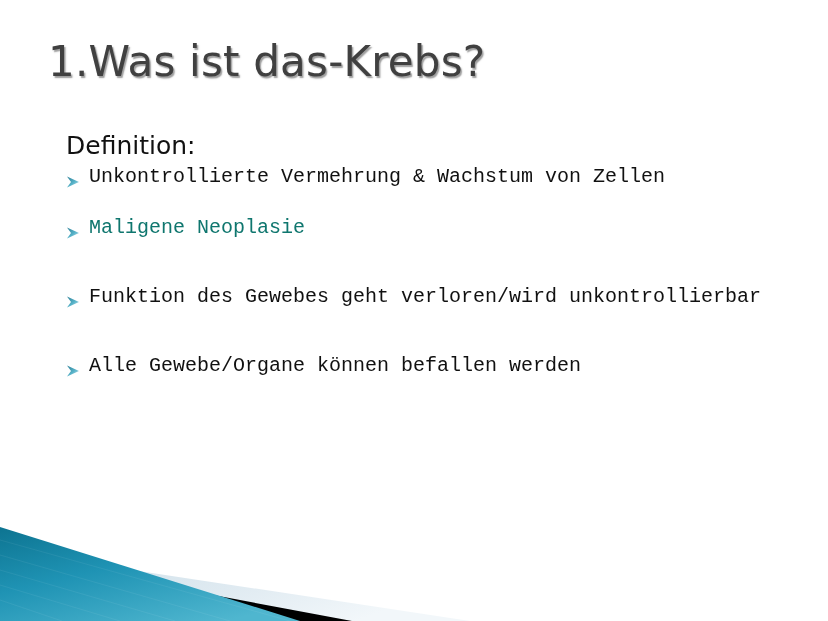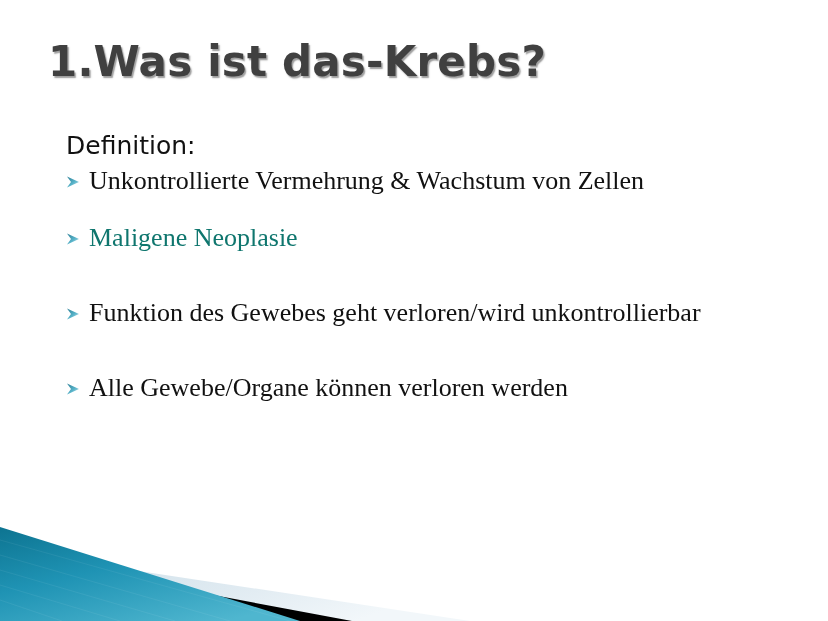--- a/index.html
+++ b/index.html
@@ -18,21 +18,21 @@
     overflow: hidden;
   }
 
   
   .slide-title {
     position: absolute;
     left: 48px;
     top: 37px;
     font-family: "DejaVu Sans", sans-serif;
     font-size: 42px;
-    font-weight: 700;
+    font-weight: 400;
     letter-spacing: 0.2px;
     color: #404040;
     white-space: nowrap;
     text-shadow: 1.5px 1.5px 1.4px rgba(140,140,140,0.85);
   }
 
   
   .body-block {
     position: absolute;
     left: 54px;
@@ -60,22 +60,22 @@
   .bullet-glyph {
     flex: 0 0 auto;
     width: 26px;
     padding-top: 9px;
     line-height: 0;
   }
   .bullet-glyph svg { display: block; }
 
   .bullet-text {
     flex: 1 1 auto;
-    font-family: Liberation Serif, serif;
-    font-size: 26px;
+    font-family: Liberation Mono, monospace;
+    font-size: 20px;
     line-height: 1.2;
     color: #111111;
     margin-left: -2px;
     text-indent: 0;
   }
   .bullet-text.wrap-hang { padding-left: 0; }
 
   .bullet-text.red { color: #0f766e; }
 
   .gap-sm { height: 26px; }
@@ -142,21 +142,21 @@
     </div>
 
     <div class="gap-md"></div>
 
     <div class="bullet-row">
       <span class="bullet-glyph">
         <svg width="20" height="16" viewBox="0 0 20 16">
           <path d="M2 2.5 L14 8 L2 13.5 L6 8 Z" fill="url(#bg1)"></path>
         </svg>
       </span>
-      <span class="bullet-text">Alle Gewebe/Organe können verloren werden</span>
+      <span class="bullet-text">Alle Gewebe/Organe können befallen werden</span>
     </div>
 
   </div>
 
   <div class="deco">
     <svg viewBox="0 0 828 121" preserveAspectRatio="none">
       <defs>
         <linearGradient id="tealgrad" x1="0" y1="0" x2="0.75" y2="1">
           <stop offset="0%" stop-color="#0d7491"></stop>
           <stop offset="45%" stop-color="#1f93b4"></stop>

